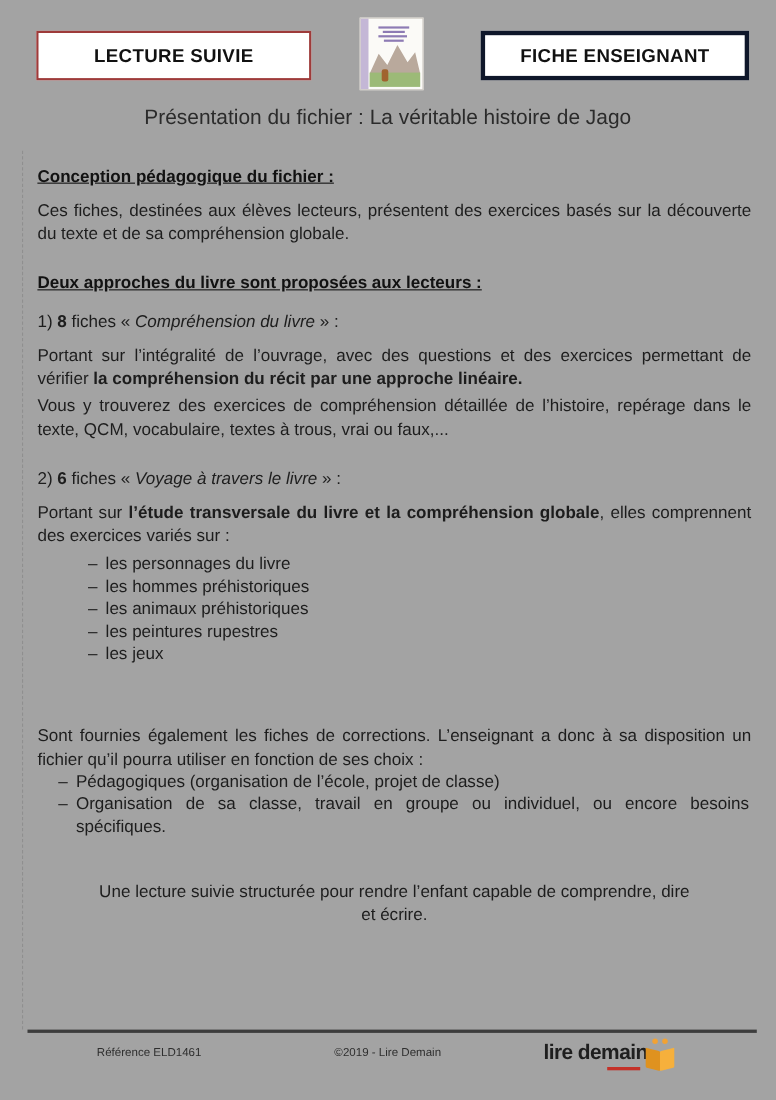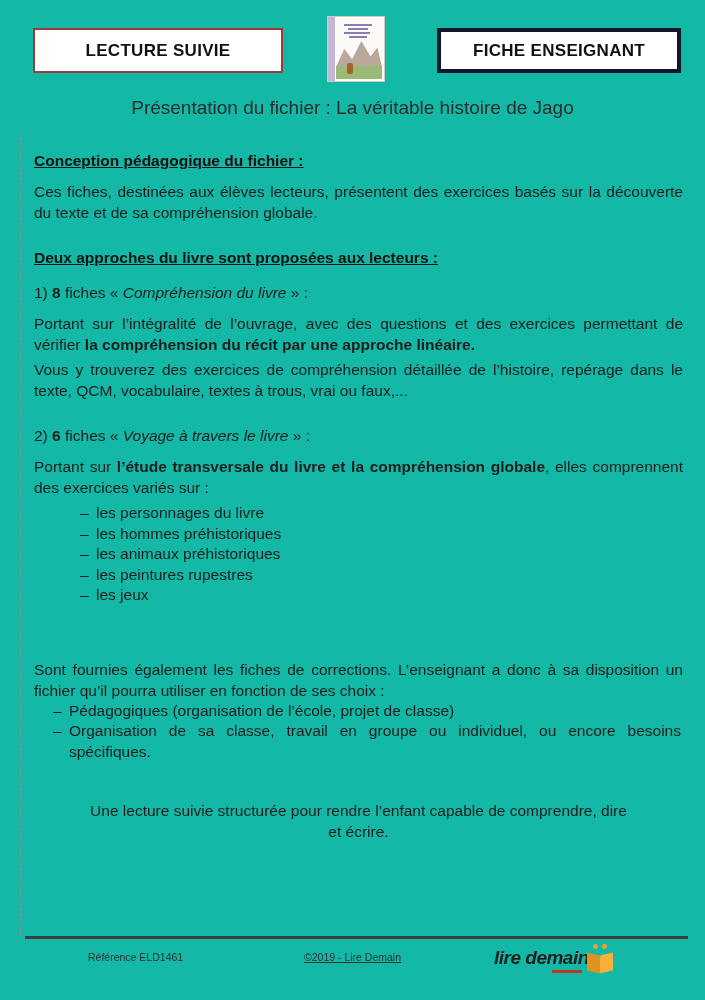--- a/index.html
+++ b/index.html
@@ -1,19 +1,19 @@
 <!DOCTYPE html>
 <html lang="fr"><head>
 <meta charset="utf-8">
 <style>
   * { margin:0; padding:0; box-sizing:border-box; }
   html,body { background:#e8e8e8; }
   .page {
     position:relative; width:705px; height:1000px; margin:0 auto;
-    background:#14b8a6; font-family:"Liberation Sans", sans-serif;
+    background:#a3a3a3; font-family:"Liberation Sans", sans-serif;
     color:#1d1d1d; overflow:hidden;
   }
 
   
   .badge {
     position:absolute; top:28px; height:45px; background:#fff;
     display:flex; align-items:center; justify-content:center;
     font-weight:bold; font-size:17px; color:#111; letter-spacing:.3px;
   }
   .badge-left  { left:33px;  width:250px; border:2px solid #9e3b3a; }
@@ -66,25 +66,25 @@
   ul.choices li { text-align:justify; padding-right:2px; }
   ul.dash-list li::before { content:"–"; position:absolute; left:-16px; }
 
   .closing {
     text-align:center !important; max-width:540px; margin:38px auto 0 auto;
   }
 
   
   .footer-rule { position:absolute; left:25px; width:663px; top:936px; height:3px; background:#3d3d3d; }
   .footer-ref  { position:absolute; left:88px; top:951px; font-size:10.5px; color:#2e2e2e; }
-  .footer-copy { position:absolute; left:0; width:100%; top:951px; text-align:center; font-size:10.5px; color:#2e2e2e;text-decoration:underline; }
+  .footer-copy { position:absolute; left:0; width:100%; top:951px; text-align:center; font-size:10.5px; color:#2e2e2e; }
 
   .brand { position:absolute; left:494px; top:944px; width:120px; height:40px; }
   .brand-text {
-    position:absolute; left:0; top:3px; font-size:19px; font-style:italic;
+    position:absolute; left:0; top:3px; font-size:19px; 
     font-weight:600; color:#1f1f1f; letter-spacing:-0.5px;
     font-family:"Liberation Sans", sans-serif;
   }
   .brand-tagline { position:absolute; left:58px; top:26px; width:30px; height:3px; background:#c43128; }
   .brand-book { position:absolute; left:93px; top:0; width:27px; height:28px; }
   .brand-book .dot { position:absolute; width:5px; height:5px; border-radius:50%; background:#f2a233; top:0; }
   .brand-book .d1 { left:6px; } .brand-book .d2 { left:15px; }
   .brand-book .pg  { position:absolute; bottom:0; width:13px; height:18px; }
   .brand-book .pgl { left:0;  background:#df921f; transform:skewY(14deg);  border-radius:1px; }
   .brand-book .pgr { left:13px; background:#f6b03c; transform:skewY(-14deg); border-radius:1px; }

